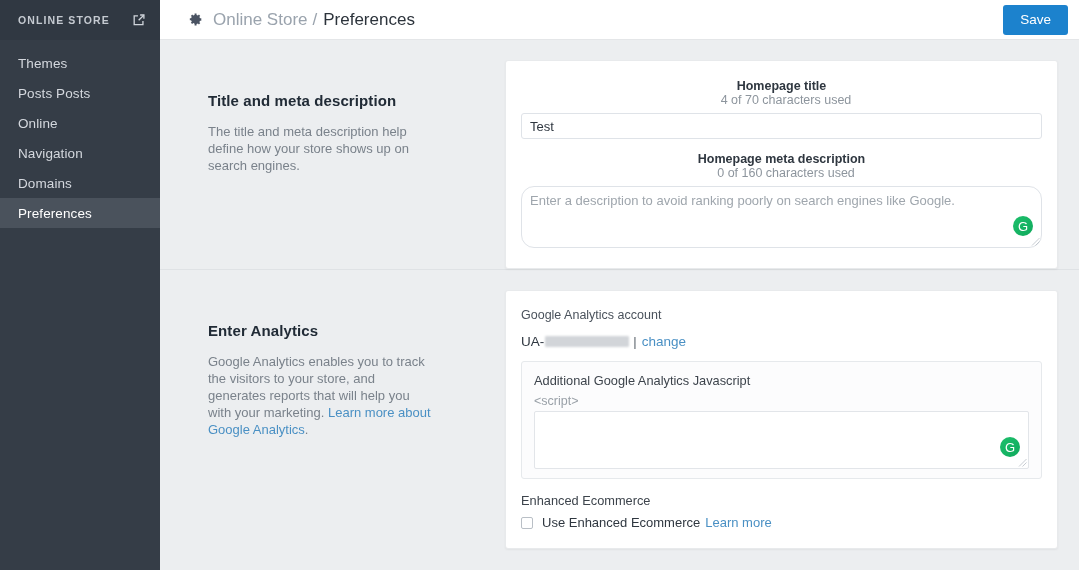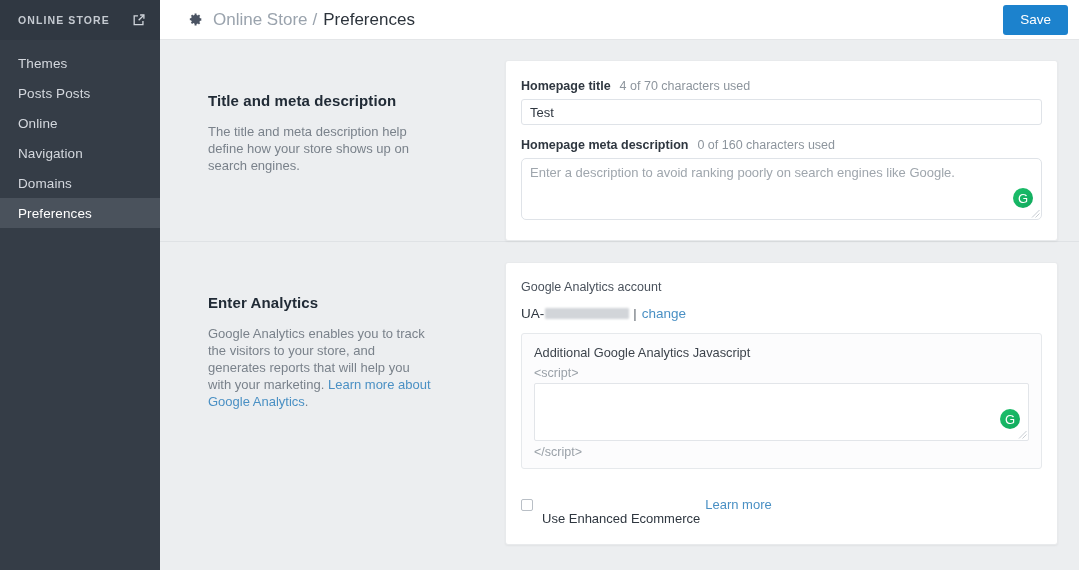--- a/index.html
+++ b/index.html
@@ -147,22 +147,23 @@
     background: #ffffff;
     border: 1px solid #e8eaec;
     border-radius: 3px;
     box-shadow: 0 1px 2px rgba(0,0,0,.05);
     padding: 18px 15px 20px 15px;
   }
   .card.ga { padding: 17px 15px 18px 15px; }
 
   .field-label-row {
     display: flex;
-    align-items: flex-start;
+    align-items: center;
     margin-bottom: 6px;
+    flex-direction: column;
   }
   .field-label {
     font-size: 12.5px;
     font-weight: bold;
     color: #2f3740;
   }
   .field-hint {
     font-size: 12.5px;
     color: #8d959d;
     margin-left: 9px;
@@ -178,21 +179,21 @@
     padding: 0 8px;
     background: #fff;
     outline: none;
   }
   .gap { height: 13px; }
   .ta-wrap { position: relative; }
   .text-area {
     width: 100%;
     height: 62px;
     border: 1px solid #dfe3e8;
-    border-radius: 5px;
+    border-radius: 13px;
     font-size: 13px;
     font-family: "Liberation Sans", sans-serif;
     color: #2f3740;
     padding: 6px 8px;
     resize: none;
     outline: none;
     background: #fff;
     display: block;
   }
   .text-area::placeholder { color: #9fa6ad; }
@@ -285,21 +286,21 @@
   }
   .cb {
     width: 12px; height: 12px;
     border: 1px solid #b9bfc6;
     border-radius: 2px;
     background: #fff;
     margin-right: 9px;
     cursor: pointer;
     flex-shrink: 0;
   }
-  .cb-label { margin-right: 5px; margin-top: 28px; }
+  .cb-label { margin-right: 5px; }
 </style>
 </head>
 <body>
 
 <div id="app">
 
   <aside class="sidebar">
     <div class="sidebar-header">
       <span class="sidebar-title">ONLINE STORE</span>
       <span>
@@ -401,23 +402,23 @@
             <div class="inner-panel">
               <div class="inner-title">Additional Google Analytics Javascript</div>
               <div class="script-tag">&lt;script&gt;</div>
               <div class="ta-wrap">
                 <textarea class="script-area" style=""></textarea>
                 <span class="gm-badge">G</span>
                 <svg class="ta-grip" viewBox="0 0 9 9">
                   <path d="M8.5 1 1 8.5M8.5 4.5 4.5 8.5" stroke="#b9bfc6" stroke-width=".8" fill="none"></path>
                 </svg>
               </div>
-              <div class="script-tag close">&lt;/script&gt;</div>
-            </div>
-
+            </div>
+
+            <div class="ee-label">Enhanced Ecommerce</div>
             <div class="checkbox-row">
               <span class="cb"></span>
               <span class="cb-label">Use Enhanced Ecommerce</span>
               <a class="link" href="#">Learn more</a>
             </div>
 
           </div>
         </div>
       </div>
 

